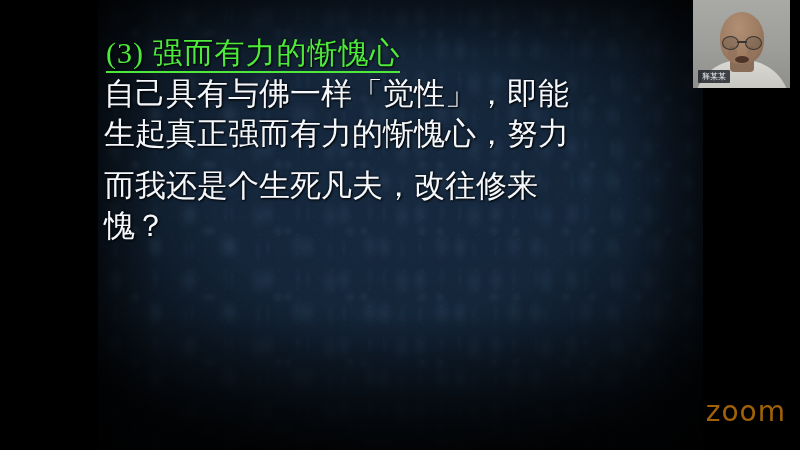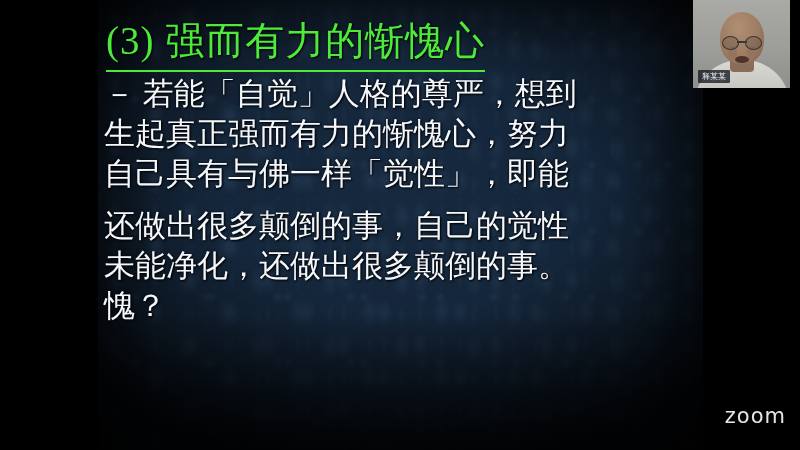--- a/index.html
+++ b/index.html
@@ -76,29 +76,29 @@
   #slide-content {
     position: absolute;
     inset: 0;
     padding: 0;
   }
 
   
   #slide-title {
     position: absolute;
     left: 8px;
-    top: 24px;
+    top: 36px;
     color: #4dea3c;
-    font-size: 39px;
+    font-size: 30px;
     line-height: 34px;
     letter-spacing: 1px;
     white-space: nowrap;
     text-shadow: 0 0 2px rgba(0,0,0,0.85), 1px 1px 2px rgba(0,0,0,0.9);
     border-bottom: 2px solid #4dea3c;
-    padding-bottom: 12px;
+    padding-bottom: 1px;
     font-family: "Liberation Serif", "DejaVu Serif", serif;
   }
 
   
   #slide-body {
     position: absolute;
     left: 6px;
     top: 74px;
     width: 596px;
     color: #f4f7fb;
@@ -108,23 +108,23 @@
     text-shadow: 1px 1px 2px rgba(0,0,0,0.95), 0 0 3px rgba(0,0,0,0.8);
   }
   .para { margin: 0 0 12px 0; }
   .para .ln { display: block; white-space: nowrap; }
 
   
   #zoom-watermark {
     position: absolute;
     right: 14px;
     bottom: 22px;
-    color: #e5e5e5;
+    color: #a16207;
     font-family: "DejaVu Sans", "Liberation Sans", sans-serif;
-    font-size: 21px;
+    font-size: 28px;
     letter-spacing: 1px;
     font-weight: 400;
     z-index: 6;
     text-shadow: 0 1px 2px rgba(0,0,0,0.7);
   }
 
   
   #video-tile {
     position: absolute;
     left: 693px;
@@ -244,28 +244,26 @@
     <div id="slide-texture"></div>
     <div id="slide-vignette"></div>
 
     <div id="slide-content">
 
       <div id="slide-title">(3) 强而有力的惭愧心</div>
 
       <div id="slide-body">
 
         <div class="para">
-          <span class="ln">－ 若能「自觉」人格的尊严，想到</span>
+          <span class="ln">自己具有与佛一样「觉性」，即能</span>
           <span class="ln">生起真正强而有力的惭愧心，努力</span>
-          <span class="ln">自己具有与佛一样「觉性」，即能</span>
         </div>
 
         <div class="para">
-          <span class="ln">还做出很多颠倒的事，自己的觉性</span>
-          <span class="ln">未能净化，还做出很多颠倒的事。</span>
+          <span class="ln">而我还是个生死凡夫，改往修来</span>
           <span class="ln">愧？</span>
         </div>
 
       </div>
     </div>
   </div>
 
   <div class="letterbox" id="bar-left"></div>
   <div class="letterbox" id="bar-right"></div>
 

